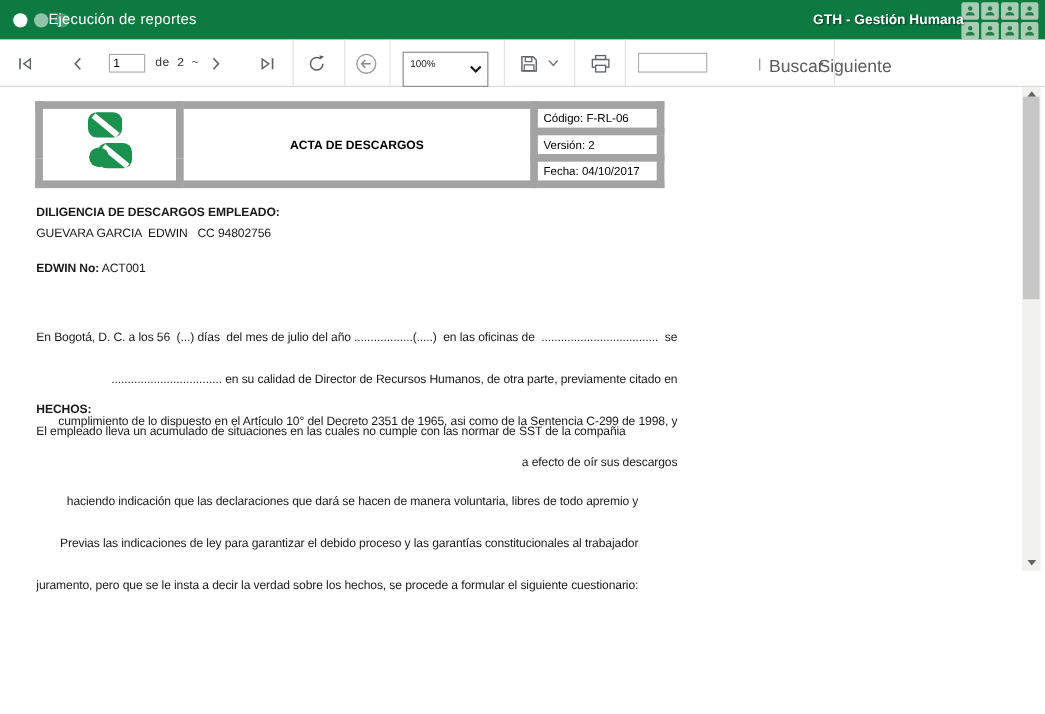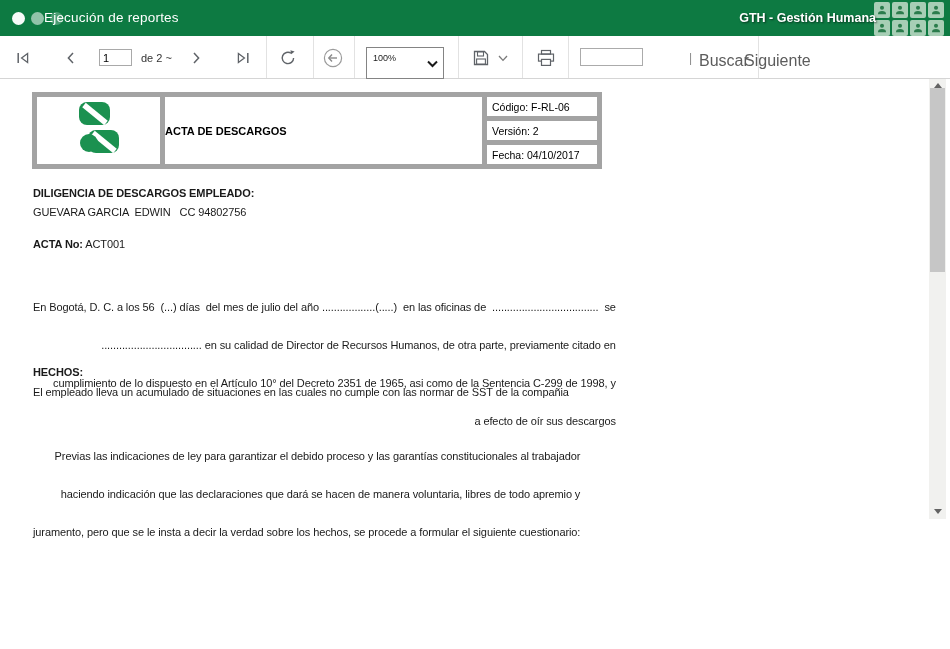--- a/index.html
+++ b/index.html
@@ -18,34 +18,34 @@
   .mosaic { position:absolute; right:0; top:0; width:78px; height:36px; display:flex; flex-wrap:wrap; gap:2px; padding:2px; align-content:flex-start; opacity:.9; }
   .tile { width:16px; height:16px; background:rgba(214,232,216,.85); border-radius:2px; display:flex; align-items:center; justify-content:center; }
   .tile svg { display:block; }
 
   
   .toolbar { position:absolute; left:0; top:36px; width:950px; height:43px; background:#ffffff; border-bottom:1px solid #d5d5d5; }
   .tsep { position:absolute; top:0; width:1px; height:42px; background:#e2e2e2; }
   .tbtn { position:absolute; top:7px; width:30px; height:30px; display:flex; align-items:center; justify-content:center; cursor:pointer; }
   .tbtn svg { display:block; }
   .page-input { position:absolute; left:99px; top:13px; width:33px; height:17px; border:1px solid #a9a9a9; font-size:11px; padding:0 3px; font-family:"Liberation Sans",sans-serif; }
-  .page-total { position:absolute; left:141px; top:16px; font-size:11px; color:#333; white-space:pre; }
+  .page-total { position:absolute; left:141px; top:16px; font-size:11px; color:#333; white-space:pre;font-family:Liberation Mono, monospace; }
   .zoom-select { position:absolute; left:366px; top:11px; width:78px; height:32px; border:1px solid #848484; background:#fff; cursor:pointer; }
   .zoom-select .zval { position:absolute; left:6px; top:5px; font-size:9px; color:#222; }
   .zoom-select .zchev { position:absolute; right:5px; top:6px; }
   .save-chev { position:absolute; left:496px; top:14px; width:14px; height:14px; display:flex; align-items:center; justify-content:center; cursor:pointer; }
   .search-input { position:absolute; left:580px; top:12px; width:63px; height:18px; border:1px solid #ababab; font-size:11px; padding:0 4px; font-family:"Liberation Sans",sans-serif; }
   .tlabel { position:absolute; top:16px; font-size:16px; color:#5c5c5c; cursor:pointer;padding-left:45px; }
   .tpipe { position:absolute; top:15px; font-size:12px; color:#8a8a8a; }
 
   
   .doc-table { position:absolute; left:32px; top:92px; width:565px; height:72px; border-collapse:collapse; table-layout:fixed; }
-  .doc-table td { border:5px solid #a3a3a3; vertical-align:middle; }
+  .doc-table td { border:7px solid #a3a3a3; vertical-align:middle; }
   .cell-logo { width:128px; text-align:center; }
-  .cell-title { width:322px; text-align:left; font-size:11px; font-weight:bold; color:#000; }
+  .cell-title { width:322px; text-align:center; font-size:11px; font-weight:bold; color:#000; }
   .cell-info { width:115px; font-size:10.5px; color:#000; padding-left:5px; height:24px; }
 
   .dline { position:absolute; left:33px; font-size:11px; color:#1a1a1a; white-space:pre; letter-spacing:-0.1px; }
   .bold { font-weight:bold; }
   .para div { height:14px; line-height:14px; white-space:pre;text-align:right; }
 
   
   .scrollbar { position:absolute; left:929px; top:79px; width:17px; height:440px; background:#f1f1ef; }
   .sb-arrow { position:absolute; left:0; width:17px; height:12px; display:flex; align-items:center; justify-content:center; cursor:pointer; }
   .tri-up { width:0; height:0; border-left:4px solid transparent; border-right:4px solid transparent; border-bottom:5px solid #636363; }
@@ -233,35 +233,35 @@
         </tr>
     <tr>
           <td class="cell-info">Fecha: 04/10/2017</td>
         </tr>
   </tbody>
     </table>
 
   <div class="dline bold" style="top:187px">DILIGENCIA DE DESCARGOS EMPLEADO:</div>
   <div class="dline" style="top:206px">GUEVARA GARCIA  EDWIN   CC 94802756</div>
 
-  <div class="dline" style="top:238px"><span class="bold">ACTA No:</span><span> </span><span>ACT001</span></div>
+  <div class="dline" style="top:238px"><span class="bold">EDWIN No:</span><span> </span><span>ACT001</span></div>
 
   <div class="dline para" style="top:276px">
     <div>En Bogotá, D. C. a los 56  (...) días  del mes de julio del año ..................(.....)  en las oficinas de  ....................................  se</div>
     <div>.................................. en su calidad de Director de Recursos Humanos, de otra parte, previamente citado en</div>
     <div>cumplimiento de lo dispuesto en el Artículo 10° del Decreto 2351 de 1965, asi como de la Sentencia C-299 de 1998, y</div>
     <div>a efecto de oír sus descargos</div>
   </div>
 
   <div class="dline bold" style="top:366px">HECHOS:</div>
   <div class="dline" style="top:386px">El empleado lleva un acumulado de situaciones en las cuales no cumple con las normar de SST de la compañia</div>
 
   <div class="dline para" style="top:425px">
+    <div>haciendo indicación que las declaraciones que dará se hacen de manera voluntaria, libres de todo apremio y</div>
     <div>Previas las indicaciones de ley para garantizar el debido proceso y las garantías constitucionales al trabajador</div>
-    <div>haciendo indicación que las declaraciones que dará se hacen de manera voluntaria, libres de todo apremio y</div>
     <div>juramento, pero que se le insta a decir la verdad sobre los hechos, se procede a formular el siguiente cuestionario:</div>
   </div>
 
   <div class="scrollbar">
     <div class="sb-arrow" style="top:0">
         <span class="tri-up"></span>
       </div>
     <div class="sb-thumb"></div>
     <div class="sb-arrow" style="top:426px">
         <span class="tri-down"></span>

